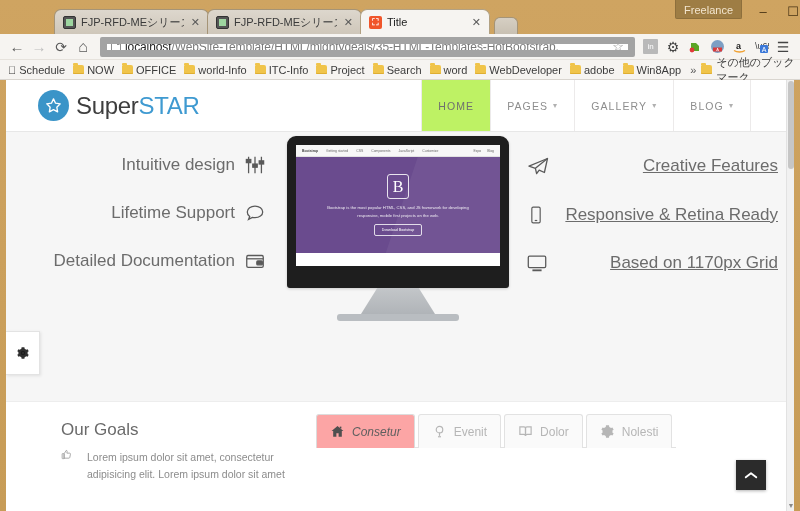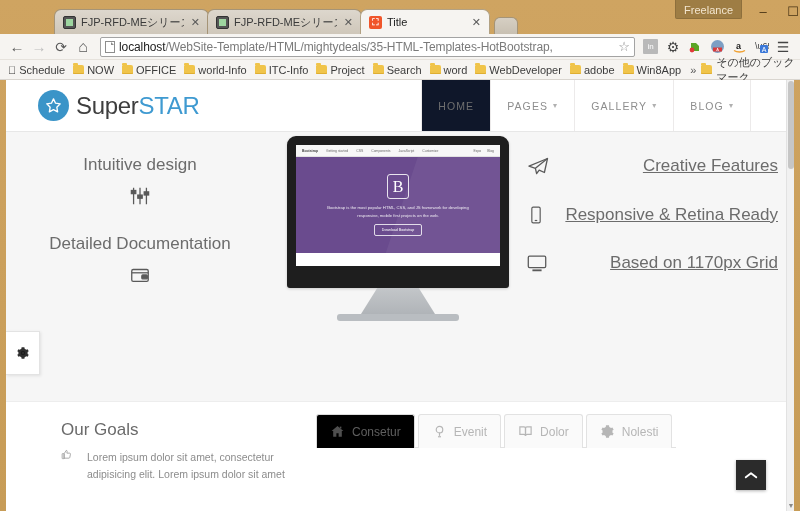--- a/index.html
+++ b/index.html
@@ -73,21 +73,21 @@
     background: #f6f4f1; display: flex; align-items: center; padding: 0 6px;
     border-bottom: 1px solid #e6e2dc;
   }
   .nav-btn {
     width: 22px; height: 22px; display: flex; align-items: center; justify-content: center;
     font-size: 15px; color: #5a5a5a;
   }
   .nav-btn.disabled { color: #bdbdbd; }
   #omnibox {
     flex: 1 1 auto; height: 20px; margin: 0 4px 0 6px;
-    background: #fff; border: 1px solid #a3a3a3; border-radius: 2px;
+    background: #fff; border: 7px solid #a3a3a3; border-radius: 2px;
     display: flex; align-items: center; padding: 0 4px; overflow: hidden;
   }
   #omnibox .page-icon {
     width: 10px; height: 12px; border: 1px solid #8d8d8d; background:#fff;
     margin-right: 4px; flex: 0 0 10px; position: relative;
   }
   #omnibox .page-icon::after{content:"";position:absolute;top:0;right:0;border-left:3px solid #8d8d8d;border-top:3px solid #fff;}
   #url-text {
     font-size: 12px; color: #7a7a7a; white-space: nowrap; overflow: hidden;
     flex: 1 1 auto; letter-spacing: -0.1px;
@@ -144,36 +144,36 @@
   }
   #logo-text { font-size: 24px; letter-spacing: -0.3px; }
   #logo-text .super { color: #3e3e3e; }
   #logo-text .star { color: #3f9ad1; }
   #site-nav { margin-left: auto; display: flex; align-items: stretch; }
   .nav-item {
     display: flex; align-items: center; gap: 5px; padding: 0 16px;
     font-size: 10.5px; letter-spacing: 1.1px; color: #8d8d8d;
     border-left: 1px solid #eceaea;
   }
-  .nav-item.active { background: #0f172a; color: #6f6f6f; }
+  .nav-item.active { background: #bef264; color: #6f6f6f; }
   .nav-item .caret { font-size: 8px; color: #b0b0b0; }
   #nav-end { width: 36px; border-left: 1px solid #eceaea; }
   
   #hero {
     position: relative; height: 270px; background: #f6f6f6;
     border-bottom: 1px solid #ededed;
   }
   .feature-col { position: absolute; top: 22px; width: 252px; }
   #features-left { left: 8px; text-align: right; }
   #features-right { right: 8px; text-align: left; }
   .feature {
     font-size: 17px; color: #6c6c6c; line-height: 1.3; margin-bottom: 26px;
     display: flex; align-items: center; gap: 9px;
   }
-  #features-left .feature { justify-content: flex-end; flex-direction: column; }
+  #features-left .feature { justify-content: flex-end; }
   #features-right .feature { justify-content: space-between; text-decoration: underline; }
   .feat-icon { flex: 0 0 auto; display:flex; align-items:center; }
   
   #imac { position: absolute; left: 281px; top: 4px; width: 222px; }
   #imac-body {
     width: 222px; height: 152px; background: #fff;
     border: 9px solid #1e1e1e; border-bottom-width: 22px;
     border-radius: 9px 9px 3px 3px; position: relative; overflow: hidden;
     box-shadow: 0 1px 3px rgba(0,0,0,.18);
   }
@@ -231,21 +231,21 @@
     display: flex; gap: 15px; align-items: flex-start;
   }
   #tabs-widget { position: absolute; left: 287px; top: 12px; width: 360px; }
   #tabs-row { display:flex; align-items:flex-end; }
   .ptab {
     display:flex; align-items:center; gap:7px;
     padding: 9px 13px; font-size: 12px; color: #b6b6b6;
     border: 1px solid #e2e2e2; border-bottom: none; background:#fafafa;
     border-radius: 3px 3px 0 0; margin-right: 3px;
   }
-  .ptab.active { color: #5f5f5f; background: #000000; border-color:#dcdcdc; }
+  .ptab.active { color: #5f5f5f; background: #fca5a5; border-color:#dcdcdc;font-style:italic; }
   #tabs-panel { height: 22px; border-top: 1px solid #e2e2e2; background:#fff; margin-top:-1px;}
   
   #scroll-top {
     position: absolute; right: 20px; bottom: 20px; width: 30px; height: 30px;
     background: #2b2b2b; display:flex; align-items:center; justify-content:center;
     box-shadow: 0 1px 3px rgba(0,0,0,.3);
   }
   
   #page-scrollbar {
     position: absolute; top: 80px; right: 6px; width: 8px; height: 431px;
@@ -428,20 +428,28 @@
             <span>Intuitive design</span>
             <span class="feat-icon">
               <svg width="22" height="22" viewBox="0 0 24 24" stroke="#5a5a5a" stroke-width="1.4" fill="none">
                 <line x1="5" y1="3" x2="5" y2="21"></line>
                   <line x1="12" y1="3" x2="12" y2="21"></line>
                   <line x1="19" y1="3" x2="19" y2="21"></line>
                 <rect x="2.6" y="6" width="4.8" height="3.4" fill="#5a5a5a"></rect>
                 <rect x="9.6" y="11" width="4.8" height="3.4" fill="#5a5a5a"></rect>
                 <rect x="16.6" y="7.5" width="4.8" height="3.4" fill="#5a5a5a"></rect>
               </svg>
+            </span>
+          </div>
+          <div class="feature">
+            <span>Lifetime Support</span>
+            <span class="feat-icon">
+              <svg width="22" height="22" viewBox="0 0 24 24">
+                  <path d="M12 4.5c4.7 0 8.4 2.8 8.4 6.3 0 3.5-3.7 6.3-8.4 6.3-1 0-2-.12-2.9-.36L5 19l1.2-3.1C4.5 14.7 3.6 13.1 3.6 10.8c0-3.5 3.7-6.3 8.4-6.3z" fill="none" stroke="#5a5a5a" stroke-width="1.4"></path>
+                </svg>
             </span>
           </div>
           <div class="feature">
             <span>Detailed Documentation</span>
             <span class="feat-icon">
               <svg width="22" height="22" viewBox="0 0 24 24" stroke="#5a5a5a" stroke-width="1.4" fill="none">
                 <rect x="3" y="6" width="18" height="13" rx="1.6"></rect>
                 <path d="M3 9.6h18"></path>
                   <rect x="14" y="12" width="6" height="4.2" rx="1" fill="#5a5a5a"></rect>
               </svg>

